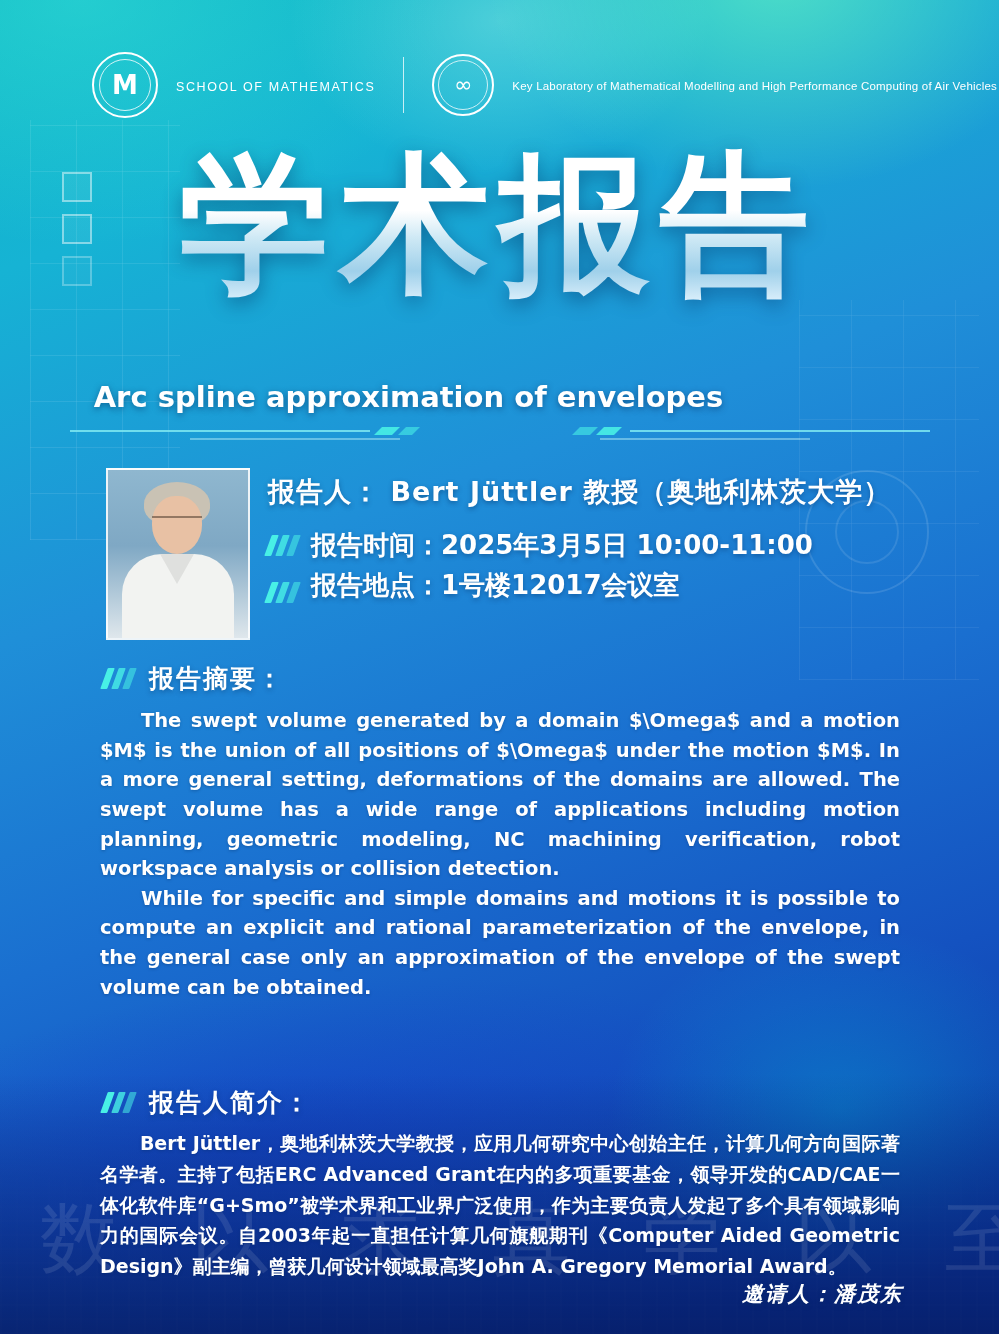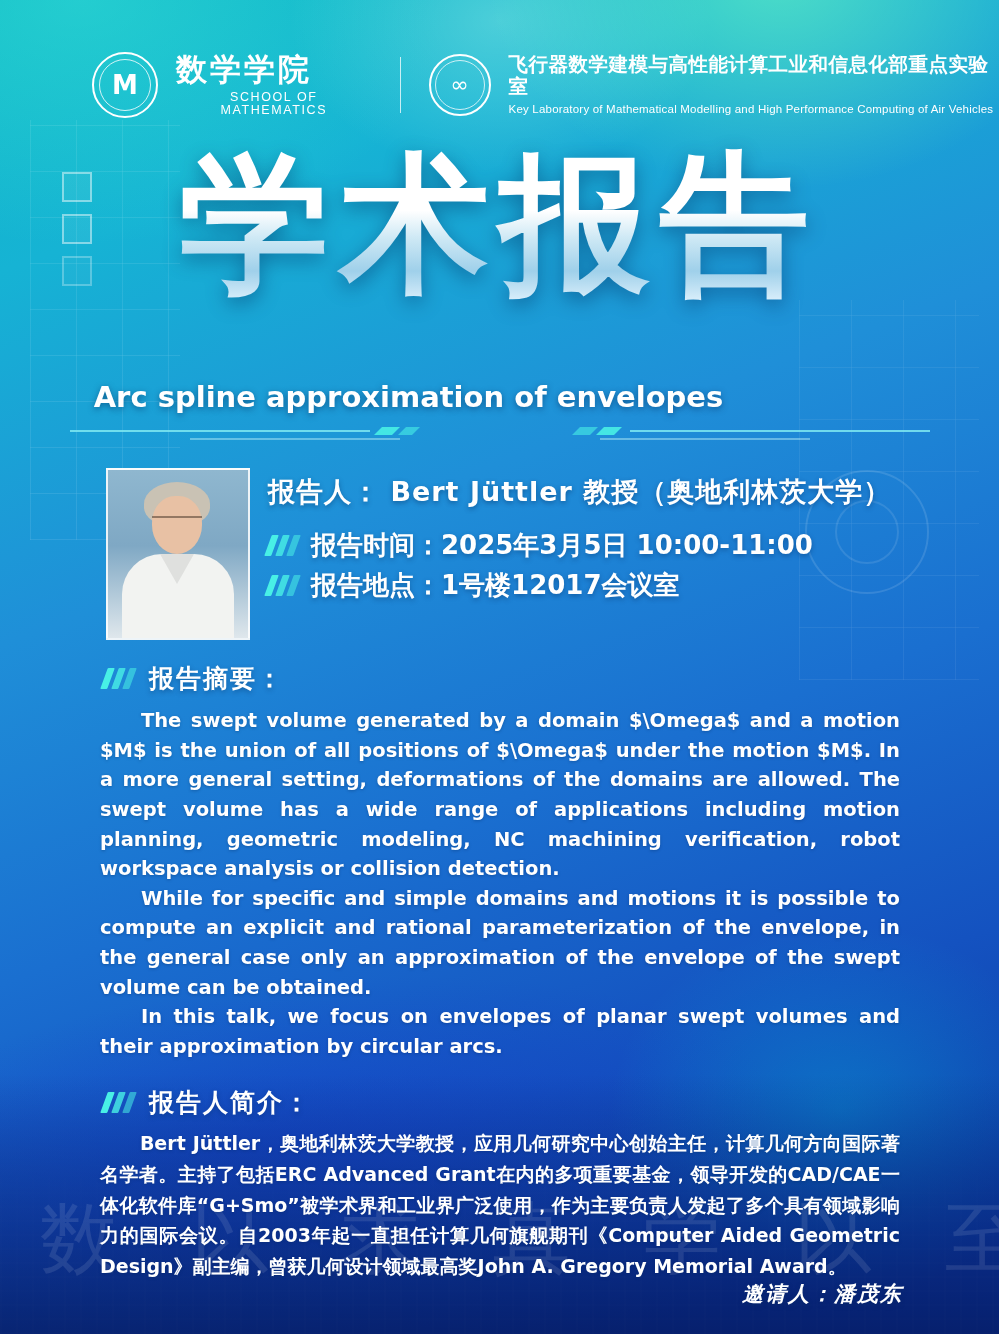--- a/index.html
+++ b/index.html
@@ -232,21 +232,21 @@
     align-items: center;
     gap: 14px;
     font-family: "DejaVu Sans", sans-serif;
     font-size: 26px;
     font-weight: bold;
     color: #ffffff;
     text-shadow: 0 2px 5px rgba(0,40,90,0.4);
     z-index: 6;
   }
   .info-time { top: 528px; }
-  .info-place { top: 568px; }
+  .info-place { top: 568px; align-items: flex-end; }
 
   .slashes { display: inline-flex; gap: 4px; transform: skewX(-20deg); }
   .slashes i { display: block; width: 7px; height: 21px; background: #48f0e6; border-radius: 1px; }
   .slashes i:nth-child(1) { opacity: 1; }
   .slashes i:nth-child(2) { opacity: 0.8; }
   .slashes i:nth-child(3) { opacity: 0.55; }
 
   .section-head {
     position: absolute;
     left: 104px;
@@ -305,29 +305,27 @@
   <div class="bg-layer bg-wave-2"></div>
   <div class="bg-layer bg-city"></div>
   <div class="bg-layer bg-dark-bottom"></div>
   <div class="watermark">数 以 求 真  学 以 至 善</div>
 
   <div class="header">
     <div class="logo-seal">
       <span class="mark">M</span>
     </div>
     <div class="school-names">
-      <div class="school-cn">数学学院</div>
       <div class="school-en">SCHOOL OF MATHEMATICS</div>
     </div>
     <div class="hdr-divider"></div>
     <div class="lab-seal">
       <span class="glyph">∞</span>
     </div>
     <div class="lab-names">
-      <div class="lab-cn">飞行器数学建模与高性能计算工业和信息化部重点实验室</div>
       <div class="lab-en">Key Laboratory of Mathematical Modelling and High Performance Computing of Air Vehicles</div>
     </div>
   </div>
 
   <div class="main-title">学术报告</div>
 
   <div class="subtitle">Arc spline approximation of envelopes</div>
   <svg class="subtitle-rule" viewBox="0 0 860 24" preserveAspectRatio="none">
     <line x1="0" y1="6" x2="300" y2="6" stroke="#7fe9f2" stroke-width="2" opacity="0.85"></line>
     <line x1="560" y1="6" x2="860" y2="6" stroke="#7fe9f2" stroke-width="2" opacity="0.85"></line>
@@ -371,21 +369,20 @@
     <span class="slashes">
         <i></i>
         <i></i>
         <i></i>
       </span>
     <span>报告摘要：</span>
   </div>
   <div class="body-text abstract-body">
     <p>The swept volume generated by a domain $\Omega$ and a motion $M$ is the union of all positions of $\Omega$ under the motion $M$. In a more general setting, deformations of the domains are allowed. The swept volume has a wide range of applications including motion planning, geometric modeling, NC machining verification, robot workspace analysis or collision detection.</p>
     <p>While for specific and simple domains and motions it is possible to compute an explicit and rational parameterization of the envelope, in the general case only an approximation of the envelope of the swept volume can be obtained.</p>
-    <p>In this talk, we focus on envelopes of planar swept volumes and their approximation by circular arcs.</p>
   </div>
 
   <div class="section-head bio-head">
     <span class="slashes">
         <i></i>
         <i></i>
         <i></i>
       </span>
     <span>报告人简介：</span>
   </div>

